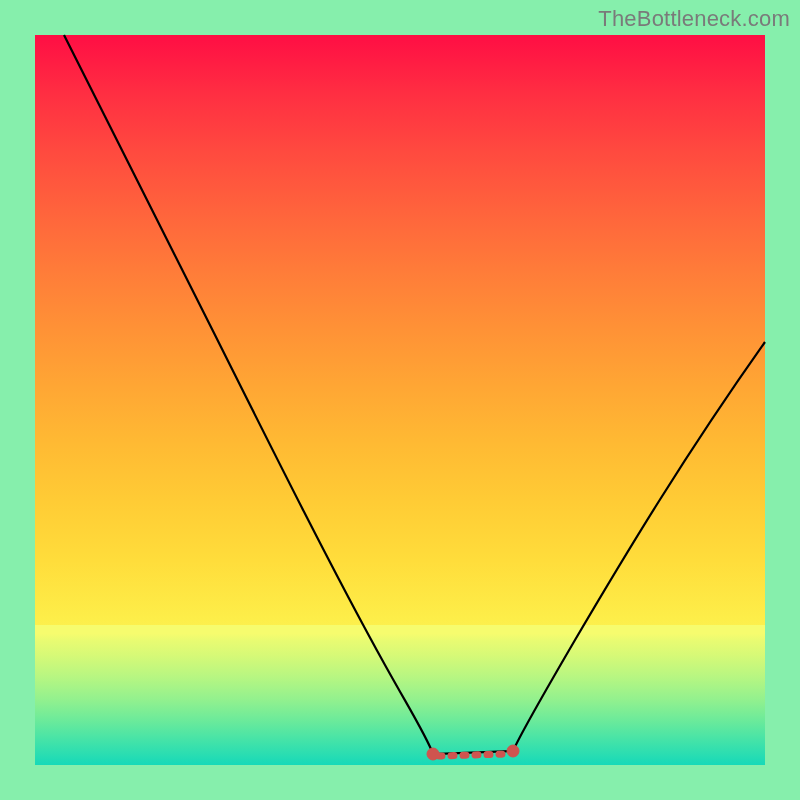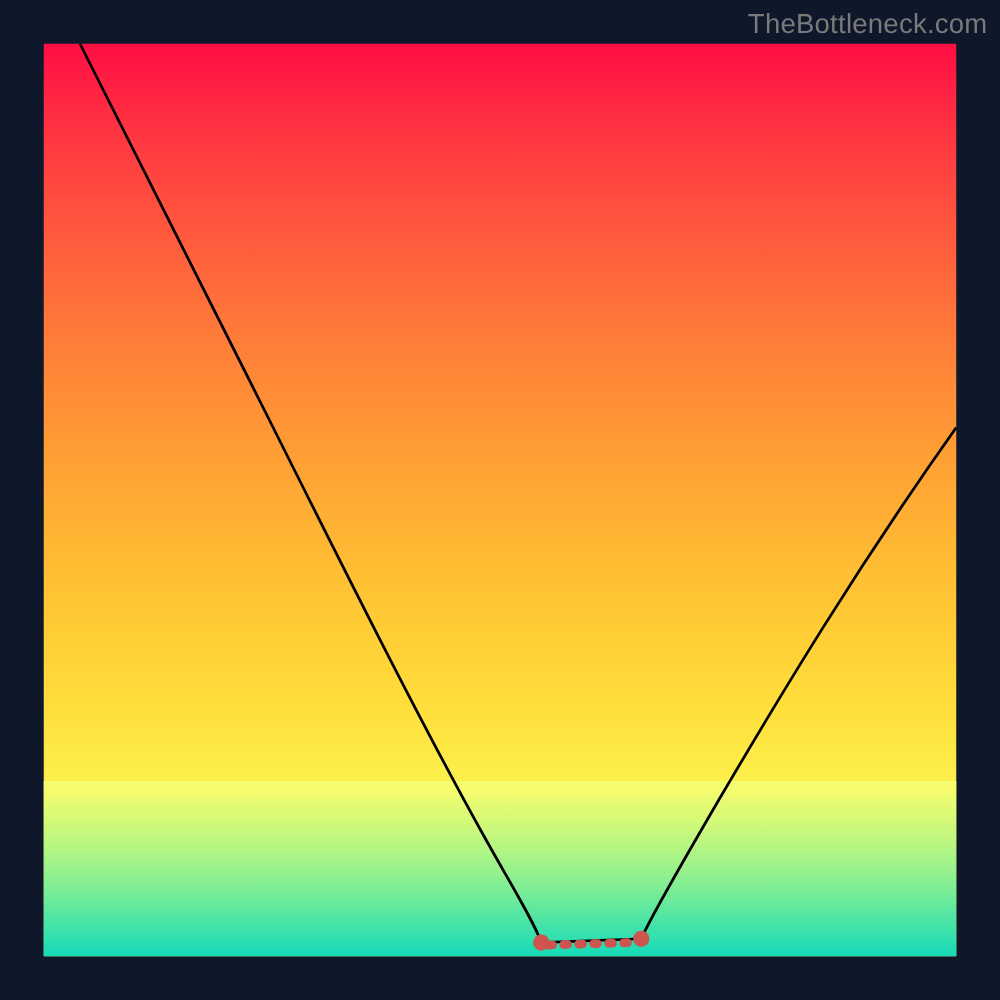--- a/index.html
+++ b/index.html
@@ -8,21 +8,21 @@
     width: 800px;
     height: 800px;
     background: #000;
     overflow: hidden;
     font-family: Arial, Helvetica, sans-serif;
   }
   .frame {
     position: relative;
     width: 800px;
     height: 800px;
-    background: #0f172a;
+    background: #86efac;
   }
   .plot-area {
     position: absolute;
     left: 35px;
     top: 35px;
     width: 730px;
     height: 730px;
     
     background:
       linear-gradient(to bottom,

